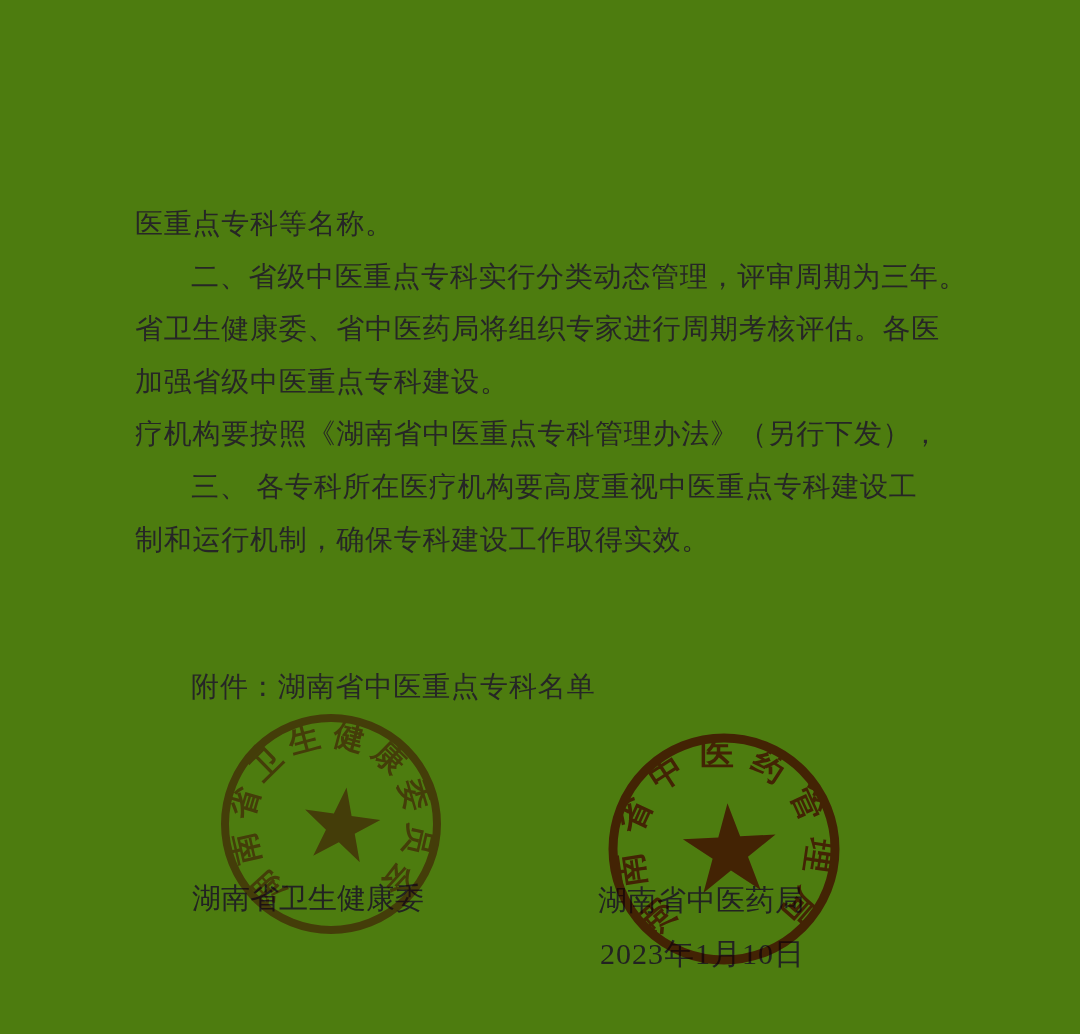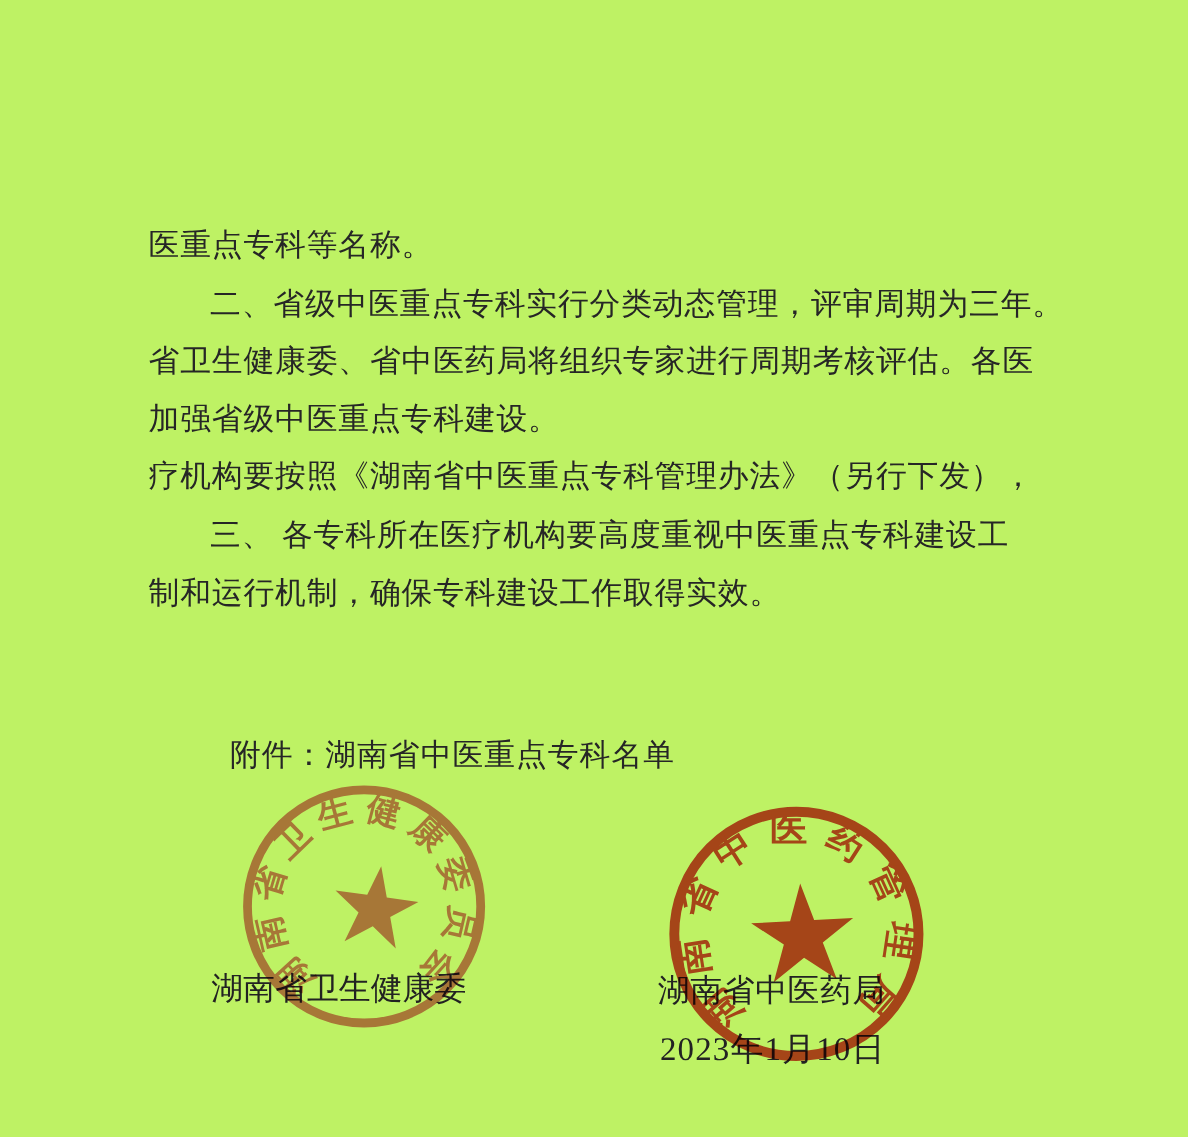--- a/index.html
+++ b/index.html
@@ -4,21 +4,21 @@
 <style>
   html, body {
     margin: 0;
     padding: 0;
     background: #ffffff;
   }
   .page {
     position: relative;
     width: 1080px;
     height: 1034px;
-    background: #bef264;
+    background: #4d7c0f;
     overflow: hidden;
     font-family: "Liberation Serif", "DejaVu Serif", serif;
     color: #262626;
   }
   
   .body-text {
     position: absolute;
     top: 198px;
     left: 135px;
     width: 828px;
@@ -29,21 +29,21 @@
     letter-spacing: 0.75px;
     white-space: nowrap;
     color: #262626;
   }
   .indented {
     padding-left: 56px;
   }
   .attachment-row {
     position: absolute;
     top: 661px;
-    left: 153px;
+    left: 135px;
     font-size: 28px;
     line-height: 52.6px;
     letter-spacing: 0.9px;
     white-space: nowrap;
     color: #262626;
   }
   
   .sig {
     position: absolute;
     font-size: 29px;

